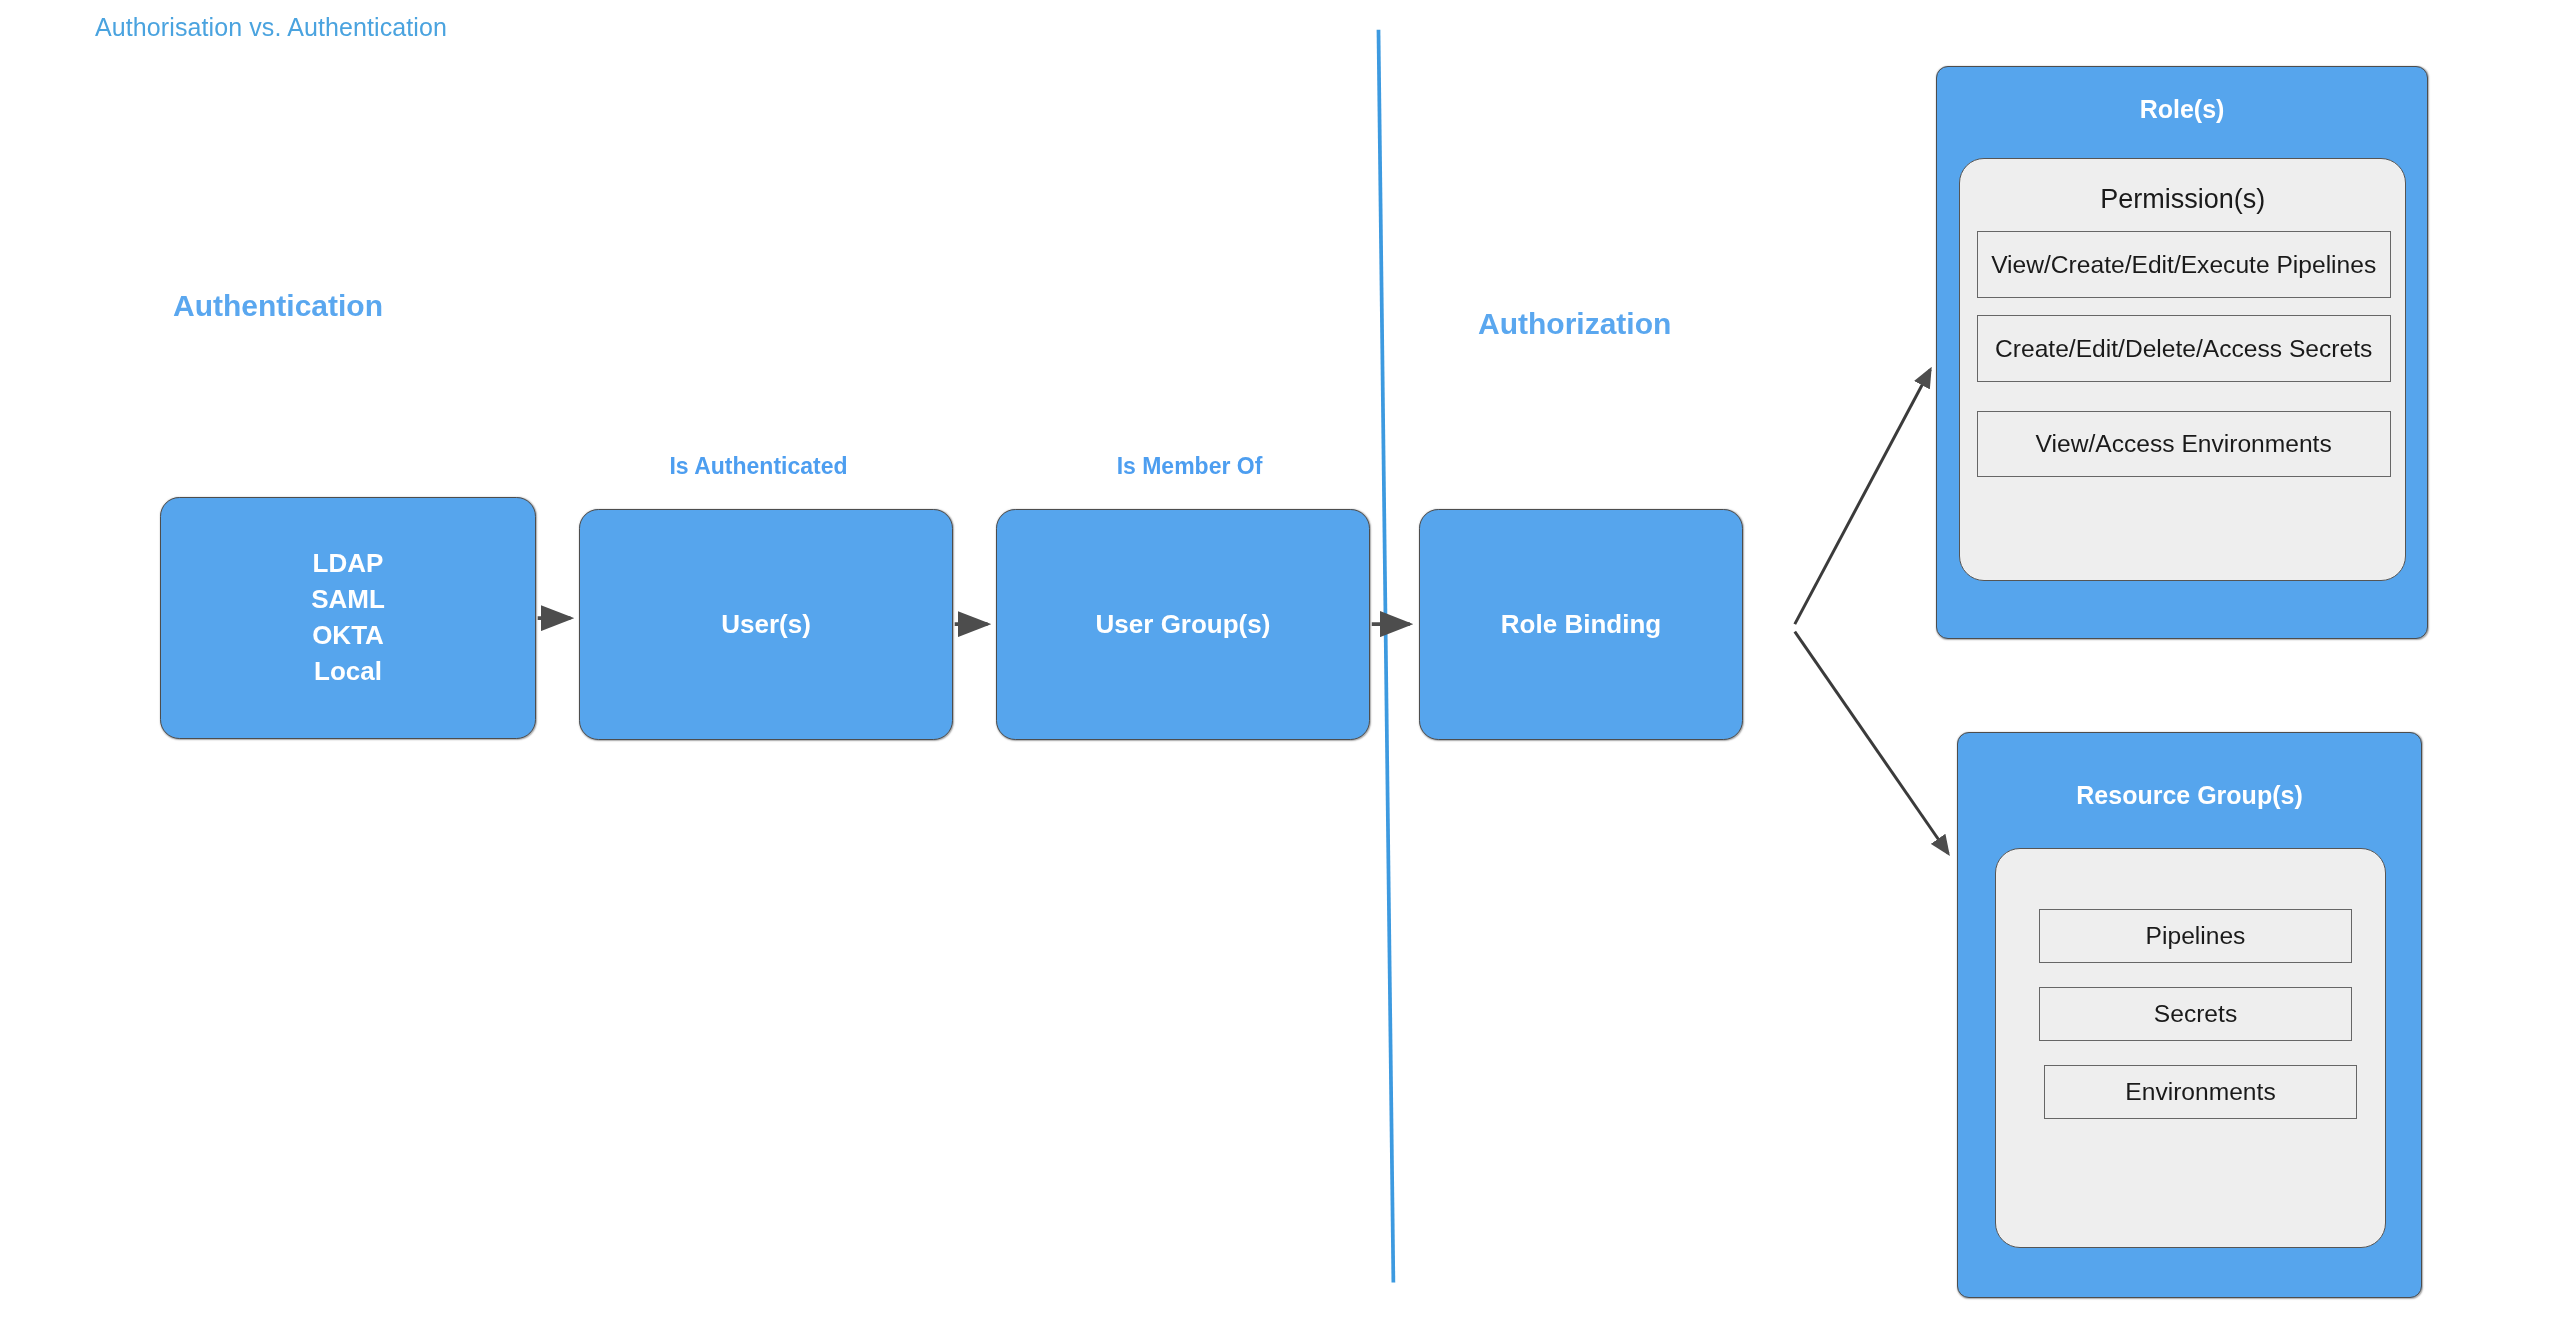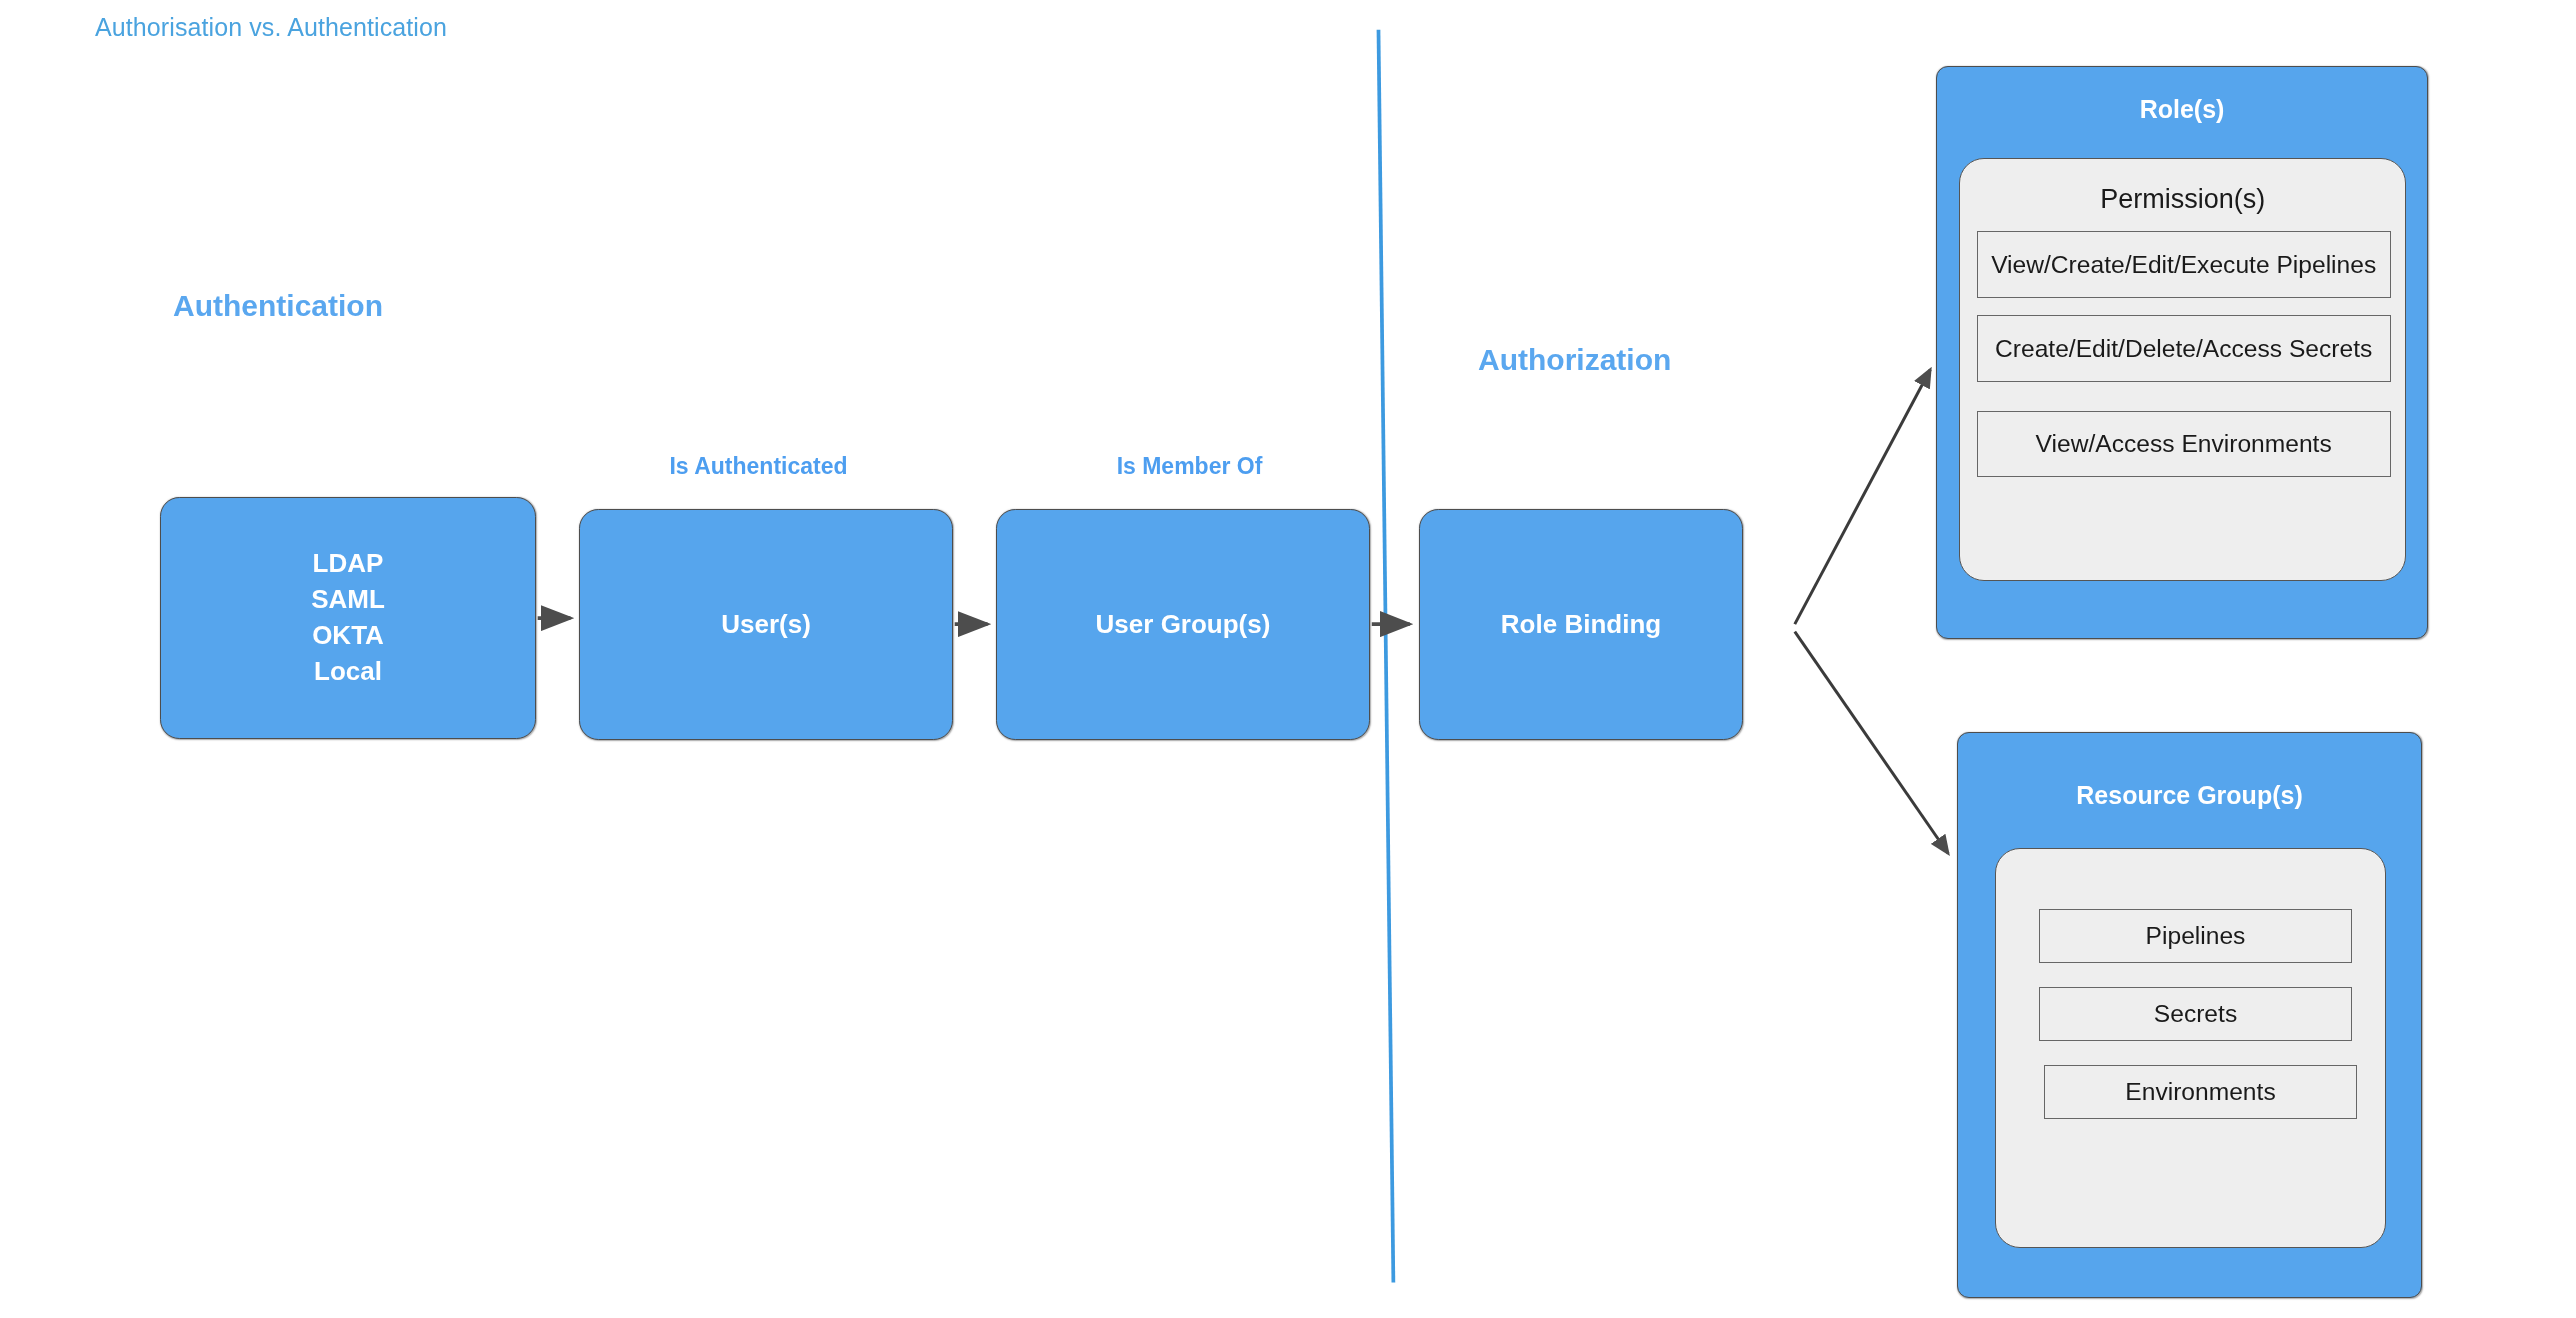--- a/index.html
+++ b/index.html
@@ -33,21 +33,21 @@
 
   
   .section-heading {
     position: absolute;
     font-size: 30px;
     font-weight: bold;
     color: #5aa7ef;
     white-space: nowrap;
   }
   .section-heading.auth-n { left: 173px; top: 289px; }
-  .section-heading.auth-z { left: 1478px; top: 307px; margin-top: 36px; }
+  .section-heading.auth-z { left: 1478px; top: 307px; }
 
   
   .edge-caption {
     position: absolute;
     font-size: 23px;
     font-weight: bold;
     color: #4d9ef0;
     white-space: nowrap;
     text-align: center;
   }

